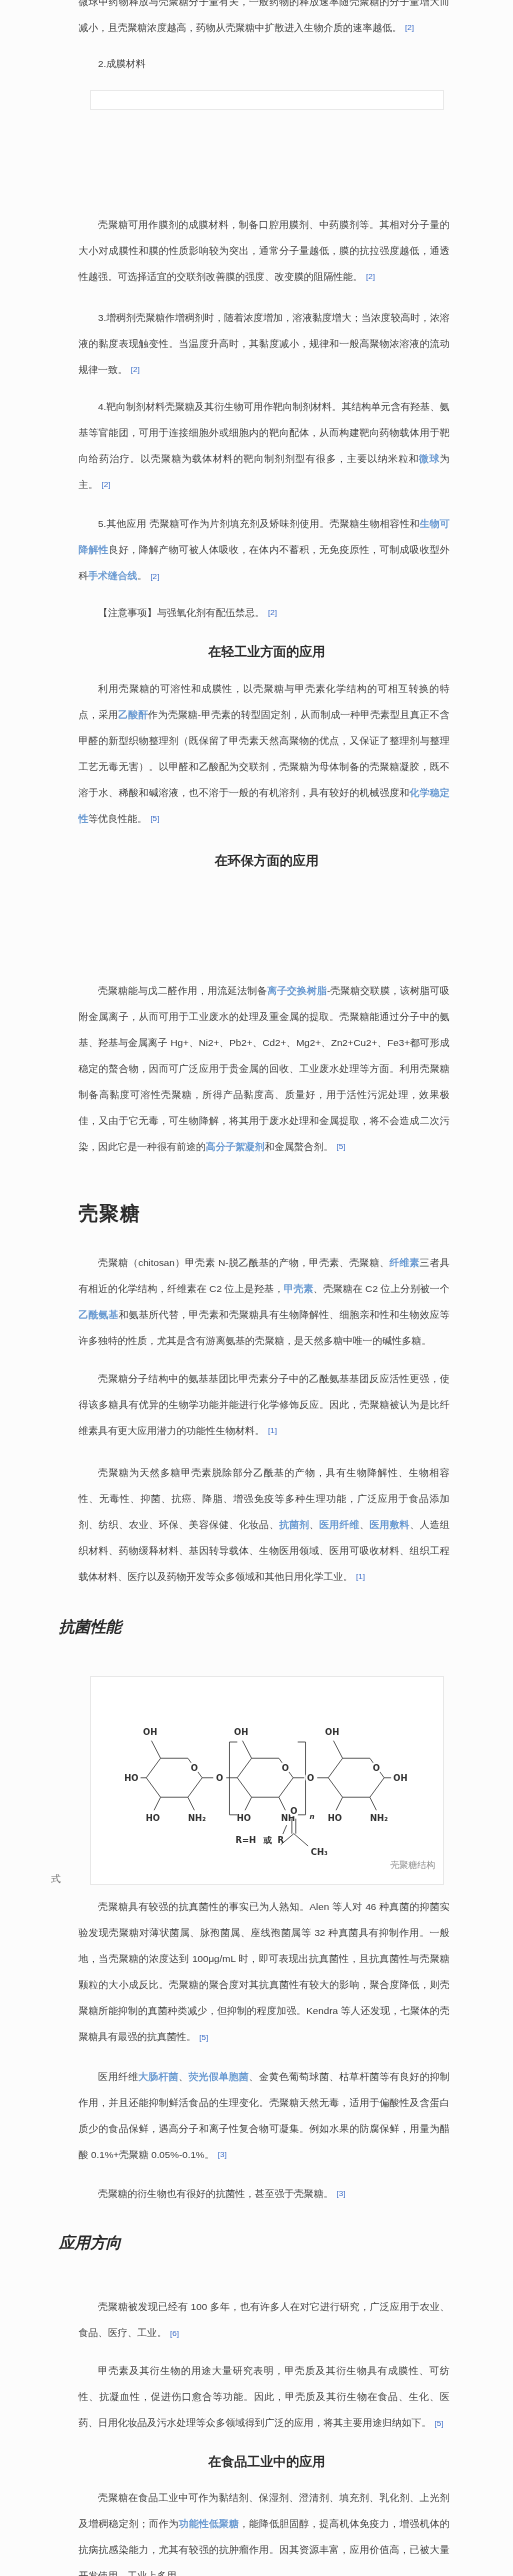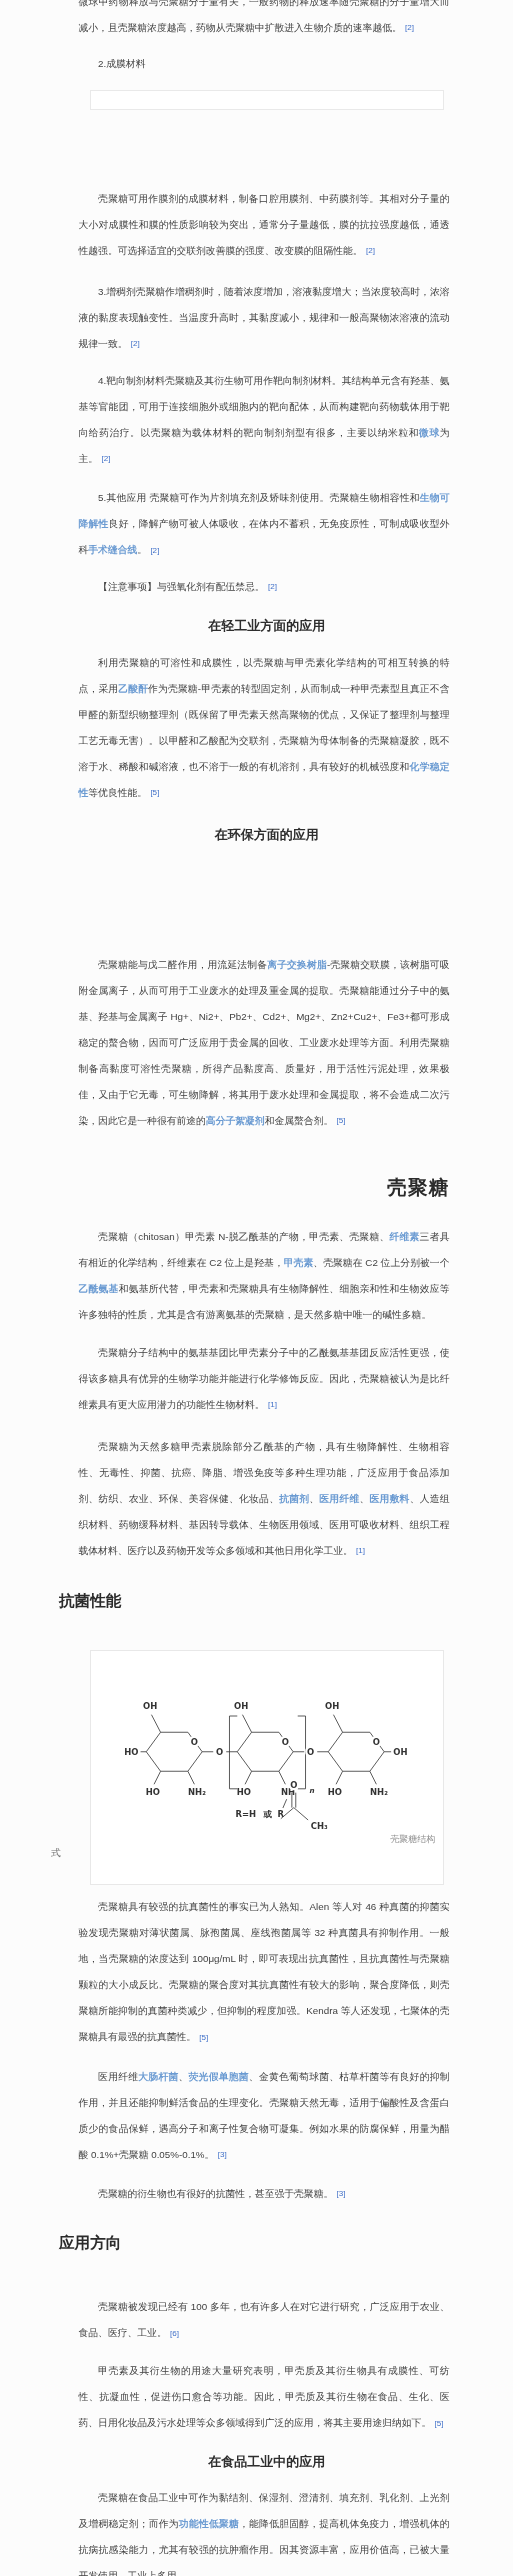--- a/index.html
+++ b/index.html
@@ -14,37 +14,37 @@
   p.body-p {
     width:371px; margin:0 0 0 19.5px;
     font-size:9.8px; line-height:26px;
     text-align:justify; text-indent:2em;
     color:#3f3f3f; word-break:break-all;
   }
   p.no-indent { text-indent:0; }
   h1.doc-title {
     width:371px; margin:0 0 0 19.5px; padding:0;
     font-size:19.5px; line-height:29px; font-weight:bold;
-    color:#2b2b2b; text-align:right; letter-spacing:1.3px;
+    color:#2b2b2b; text-align:left; letter-spacing:1.3px;
   }
   h2.sec-title {
     margin:0; padding:0;
-    font-size:15.6px; line-height:22px; font-weight:bold; color:#2b2b2b;
+    font-size:15.6px; line-height:22px; font-weight:bold; color:#2b2b2b;font-style:italic;
   }
   h3.sub-title {
     margin:0 0 0 19.5px; padding:0;
     font-size:13px; line-height:18px; font-weight:bold; color:#2e2e2e;text-align:center;
   }
   .empty-img {
     box-sizing:border-box; width:354px; height:20px;
     margin-left:31px; border:0.7px solid #e9e9e9; background:#ffffff;
   }
   .figure {
     box-sizing:border-box; position:relative;
-    width:354px; height:235px; margin-left:31px;
+    width:354px; height:209px; margin-left:31px;
     border:0.7px solid #e8e8e8; background:#ffffff;
   }
   .figure svg { display:block; margin:0 auto; }
   .fig-caption1 {
     position:absolute; right:7.8px; top:183px;
     color:#8e8e8e; font-size:9px; line-height:11.7px;
   }
   .fig-caption2 {
     position:absolute; left:-40px; top:195px;
     color:#6f6f6f; font-size:9.8px; line-height:13px;
@@ -66,21 +66,21 @@
 <body>
 
 <div class="page">
 
   <p class="body-p no-indent" style="margin-top:-11.7px"><span class="seg-x">微球中药物释放与壳聚糖分子量有关，一般药物的释放速率随壳聚糖的分子量增大而减小，且壳聚糖浓度越高，药物从壳聚糖中扩散进入生物介质的速率越低。</span><span class="seg-r">[2]</span></p>
 
   <p class="body-p" style="margin-top:9.8px">2.成膜材料</p>
 
   <div class="empty-img" style="margin-top:12.4px"></div>
 
-  <p class="body-p" style="margin-top:76px"><span class="seg-x">壳聚糖可用作膜剂的成膜材料，制备口腔用膜剂、中药膜剂等。其相对分子量的大小对成膜性和膜的性质影响较为突出，通常分子量越低，膜的抗拉强度越低，通透性越强。可选择适宜的交联剂改善膜的强度、改变膜的阻隔性能。</span><span class="seg-r">[2]</span></p>
+  <p class="body-p" style="margin-top:102px"><span class="seg-x">壳聚糖可用作膜剂的成膜材料，制备口腔用膜剂、中药膜剂等。其相对分子量的大小对成膜性和膜的性质影响较为突出，通常分子量越低，膜的抗拉强度越低，通透性越强。可选择适宜的交联剂改善膜的强度、改变膜的阻隔性能。</span><span class="seg-r">[2]</span></p>
 
   <p class="body-p" style="margin-top:15px"><span class="seg-x">3.增稠剂壳聚糖作增稠剂时，随着浓度增加，溶液黏度增大；当浓度较高时，浓溶液的黏度表现触变性。当温度升高时，其黏度减小，规律和一般高聚物浓溶液的流动规律一致。</span><span class="seg-r">[2]</span></p>
 
   <p class="body-p" style="margin-top:11px"><span class="seg-x">4.靶向制剂材料壳聚糖及其衍生物可用作靶向制剂材料。其结构单元含有羟基、氨基等官能团，可用于连接细胞外或细胞内的靶向配体，从而构建靶向药物载体用于靶向给药治疗。以壳聚糖为载体材料的靶向制剂剂型有很多，主要以纳米粒和</span><span class="seg-l">微球</span><span class="seg-x">为主。</span><span class="seg-r">[2]</span></p>
 
   <p class="body-p" style="margin-top:13px"><span class="seg-x">5.其他应用 壳聚糖可作为片剂填充剂及矫味剂使用。壳聚糖生物相容性和</span><span class="seg-l">生物可降解性</span><span class="seg-x">良好，降解产物可被人体吸收，在体内不蓄积，无免疫原性，可制成吸收型外科</span><span class="seg-l">手术缝合线</span><span class="seg-x">。</span><span class="seg-r">[2]</span></p>
 
   <p class="body-p" style="margin-top:9.8px"><span class="seg-x">【注意事项】与强氧化剂有配伍禁忌。</span><span class="seg-r">[2]</span></p>
 
   <h3 class="sub-title" style="margin-top:17px">在轻工业方面的应用</h3>

